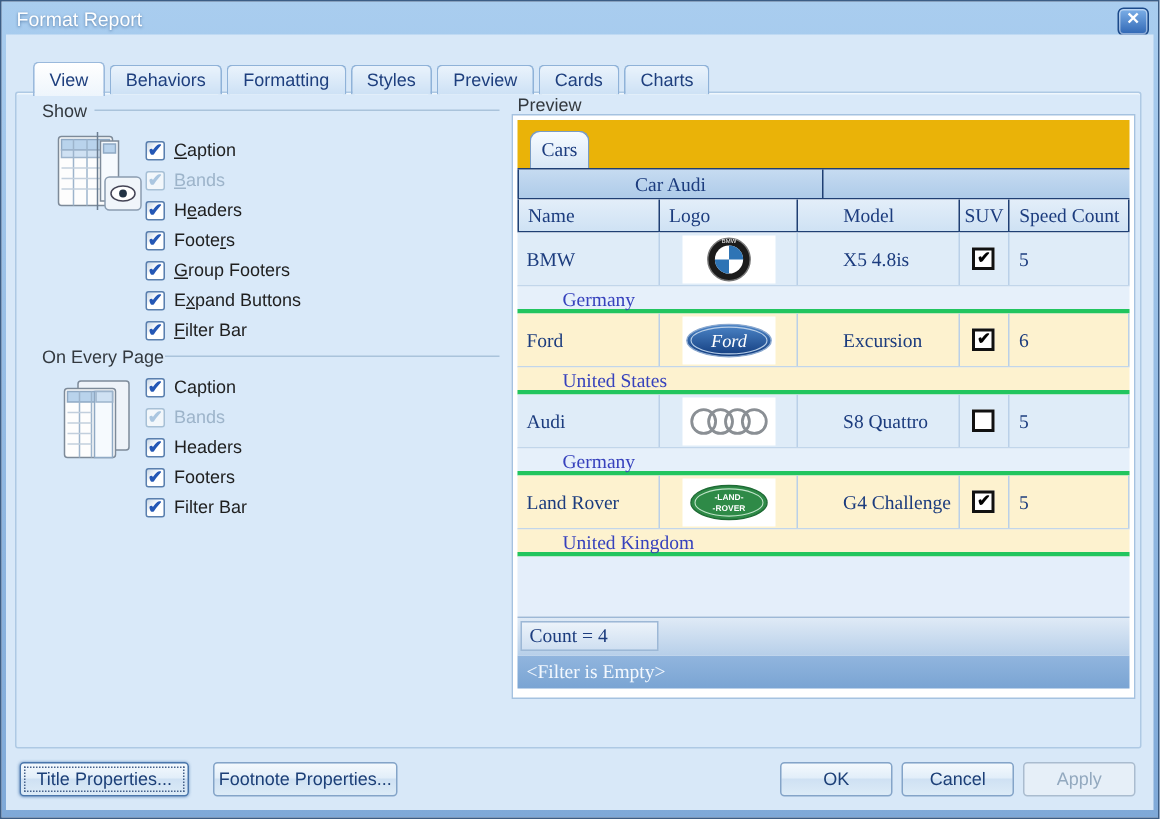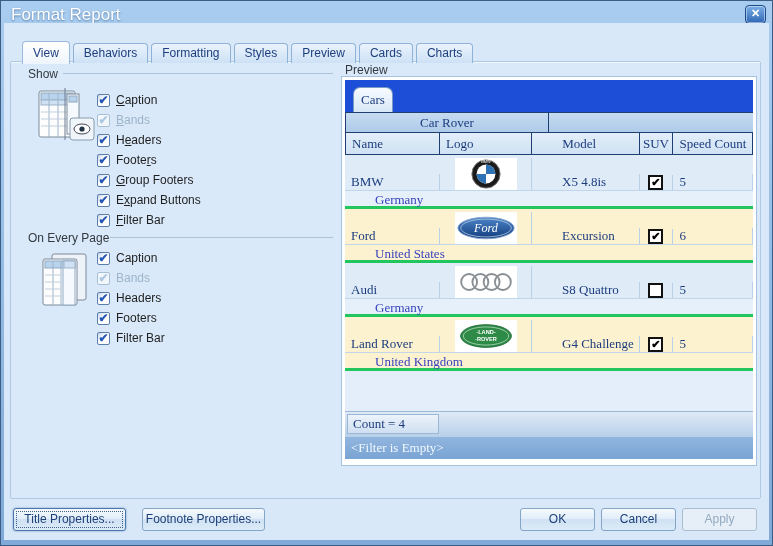--- a/index.html
+++ b/index.html
@@ -2,21 +2,21 @@
 <html><head>
 <meta charset="utf-8">
 <style>
   html,body{margin:0;padding:0;width:773px;height:546px;overflow:hidden;
     font-family:"Liberation Sans",sans-serif;font-size:12px;-webkit-font-smoothing:antialiased;}
   .abs{position:absolute;}
   
   .dialog{position:absolute;inset:0;border:1px solid #3c5d85;box-sizing:border-box;
     background:linear-gradient(#a9cdef,#7fa9d8);}
   .client{position:absolute;left:3px;right:3px;top:22px;bottom:5px;background:#d8e8f8;}
-  .titlebar-text{position:absolute;left:10px;top:4px;color:#fff;font-size:17px;
+  .titlebar-text{position:absolute;left:10px;top:4px;color:#fff;font-size:13px;
     text-shadow:0 1px 2px rgba(30,70,120,.6);}
   .close-btn{position:absolute;top:4px;right:6px;width:19px;height:17px;border-radius:4px;
     background:linear-gradient(#7db0e8,#3a71bd 45%,#2a5dа8);background:linear-gradient(#7db0e8,#2f66b4);
     border:1px solid #1c4a8a;box-shadow:inset 0 0 0 1px rgba(255,255,255,.45);
     color:#fff;font-size:11px;font-weight:bold;text-align:center;line-height:15px;cursor:default;}
   
   .tabs{position:absolute;left:22px;top:40px;height:23px;display:flex;gap:3px;align-items:flex-end;z-index:5;}
   .tab{height:19px;padding:0 10px;line-height:19px;color:#1e3f7e;
     background:linear-gradient(#eaf3fc,#cde1f5);border:1px solid #8fb2d8;border-bottom:none;
     border-radius:4px 4px 0 0;cursor:default;}
@@ -34,36 +34,36 @@
   .cbbox.on::before{content:"✔";}
   .cb-item .lbl{margin-left:6px;color:#1f1f1f;}
   .cb-item.disabled .cbbox{border-color:#a7c0d6;background:#f2f7fb;color:#aac6e0;}
   .cb-item.disabled .lbl{color:#9db4ca;}
   .lbl u{text-decoration:underline;}
   
   .preview-label{position:absolute;left:345px;top:63px;color:#33393f;z-index:7;}
   .preview-panel{position:absolute;left:341px;top:76px;width:416px;height:390px;box-sizing:border-box;
     background:#fff;border:1px solid #a5c2e0;padding:3px;z-index:4;}
   .gserif{font-family:"Liberation Serif","DejaVu Serif",serif;font-size:13px;color:#1c3c7e;}
-  .gcap-row{height:32px;position:relative;background:#1d4ed8;}
+  .gcap-row{height:32px;position:relative;background:#eab308;}
   .cars-tab{position:absolute;left:8px;bottom:0;width:40px;height:25px;box-sizing:border-box;
     border:1px solid #7a9cc4;border-bottom:none;border-radius:7px 7px 0 0;
     background:linear-gradient(#f7fbff,#d8e7f6);text-align:center;line-height:24px;}
   .band-row,.hdr-row,.drow{display:flex;width:100%;box-sizing:border-box;}
   .band-row{height:21px;border-top:1px solid #1f3f73;border-bottom:1px solid #1f3f73;
     background:linear-gradient(#c6dbf1,#aecbe9);}
   .band-cell{box-sizing:border-box;text-align:center;line-height:19px;border-right:1px solid #1f3f73;}
   .band-cell:first-child{border-left:1px solid #1f3f73;}
   .hdr-row{height:22px;border-bottom:1px solid #1f3f73;background:linear-gradient(#e3eef9,#cfe2f4);}
   .hdr-cell{box-sizing:border-box;line-height:21px;padding-left:6px;border-right:1px solid #1f3f73;}
   .hdr-cell:first-child{border-left:1px solid #1f3f73;}
   .hdr-cell.c-suv{text-align:center;padding-left:0;}
   .fill{flex:1;border:none !important;}
   .c-name{width:98px;} .c-logo{width:95px;} .c-model{width:86px;margin-left:24px;} .c-suv{width:35px;} .c-speed{width:82px;}
-  .drow{height:36px;border-bottom:1px solid #c2d6ea;align-items:flex-end;}
+  .drow{height:36px;border-bottom:1px solid #c2d6ea;}
   .drow>div{box-sizing:border-box;border-right:1px solid #bad0e8;display:flex;align-items:center;}
   .drow>div.fill{border-right:none;}
   .drow .c-name,.drow .c-model,.drow .c-speed{padding-left:6px;}
   .drow .c-logo,.drow .c-suv{justify-content:center;}
   .stripe-blue{background:#dfecf8;} .stripe-cream{background:#fdf2cf;}
   .gstripe-blue{background:#e6f0fa;} .gstripe-cream{background:#fdf2cf;}
   .logo-patch{width:62px;height:32px;background:#fff;display:flex;align-items:center;justify-content:center;}
   .gcb{width:15px;height:15px;border:2px solid #111;background:#fff;box-sizing:border-box;
     font-size:11px;line-height:11px;text-align:center;color:#000;font-weight:bold;}
   .gcb.on::before{content:"✔";}
@@ -191,21 +191,21 @@
   <span class="cbbox on"></span>
   <span class="lbl">Filter Bar</span>
 </div>
 
 <div class="preview-label">Preview</div>
 <div class="preview-panel">
   <div class="gcap-row">
     <div class="cars-tab gserif">Cars</div>
   </div>
   <div class="band-row gserif">
-    <div class="band-cell" style="width:204px;">Car Rover</div>
+    <div class="band-cell" style="width:204px;">Car Audi</div>
     <div class="fill"></div>
   </div>
   <div class="hdr-row gserif">
     <div class="hdr-cell c-name">Name</div>
     <div class="hdr-cell c-logo">Logo</div>
     <div class="hdr-cell c-model">Model</div>
     <div class="hdr-cell c-suv">SUV</div>
     <div class="hdr-cell c-speed">Speed Count</div>
     <div class="fill"></div>
   </div>

